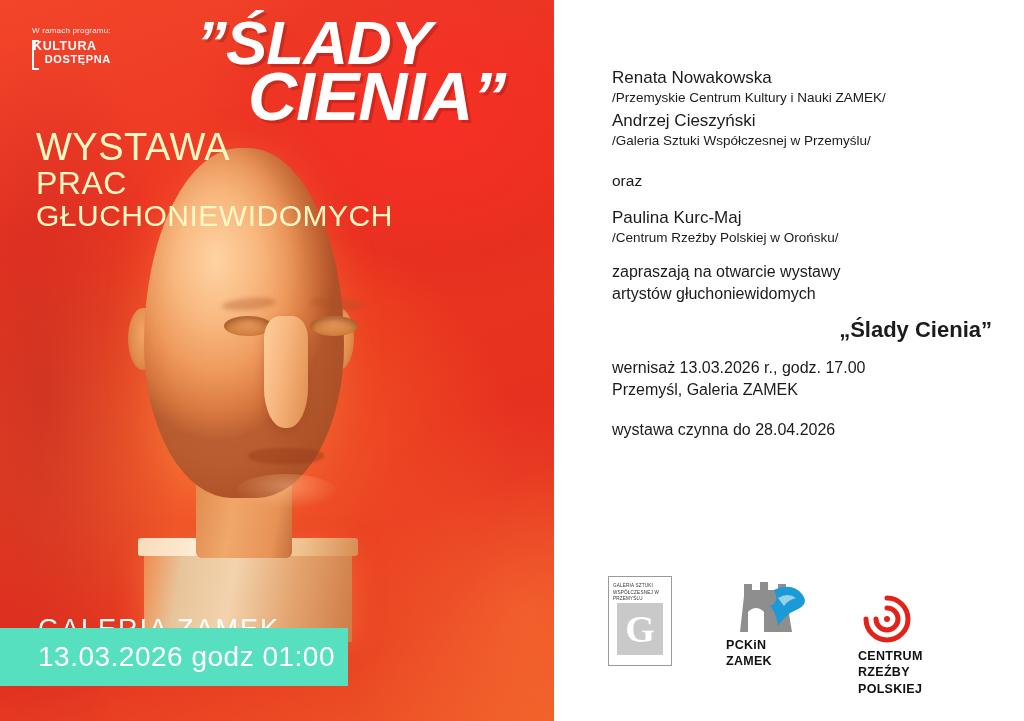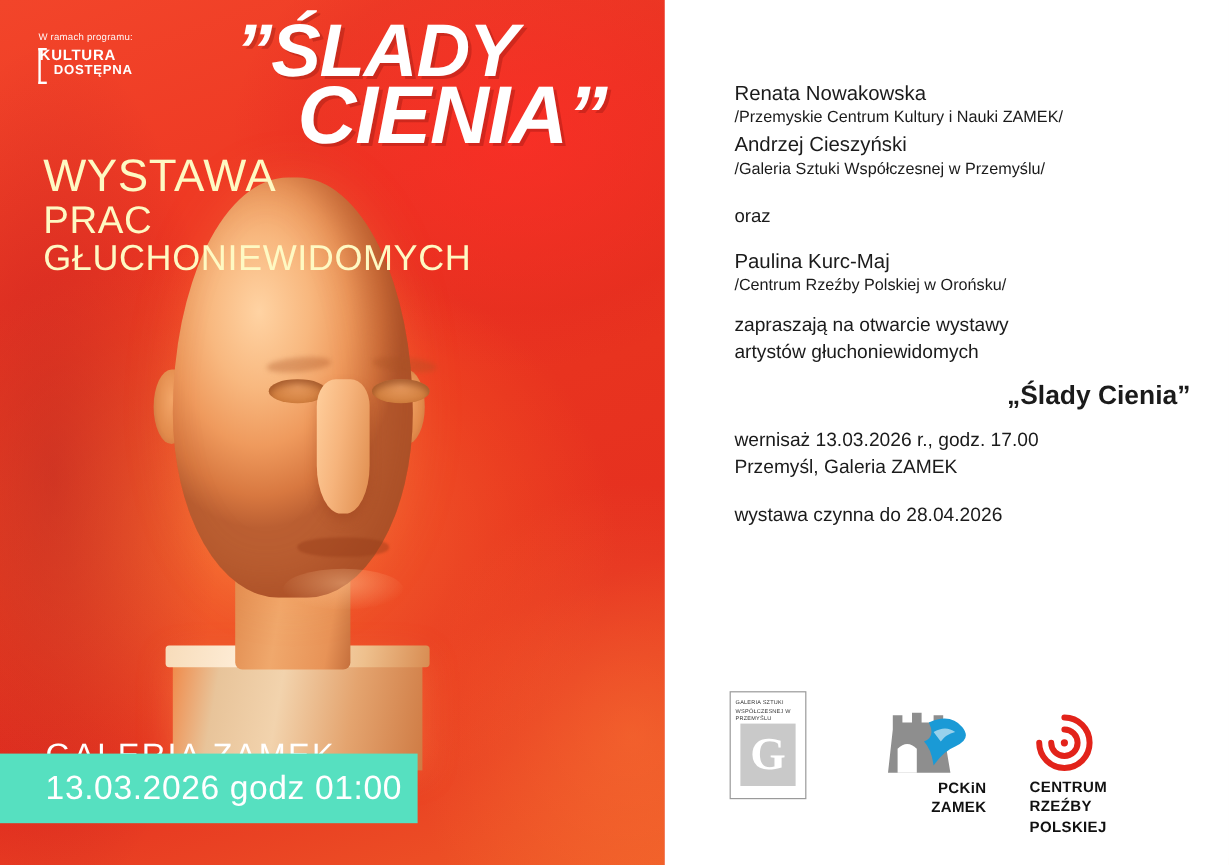--- a/index.html
+++ b/index.html
@@ -299,23 +299,23 @@
     background: #c9c9c9;
     color: #ffffff;
     font-size: 38px;
     font-weight: bold;
     font-family: "Liberation Serif", serif;
     text-align: center;
     line-height: 52px;
   }
   .logo-pckin {
     position: absolute;
-    left: 118px; top: 16px;
+    left: 118px; top: 4px;
     width: 96px; height: 104px;
-    text-align: right;
+    text-align: left;
   }
   .logo-pckin .pc-text {
     position: absolute;
     left: 0; right: 0; top: 62px;
     font-size: 12.5px;
     font-weight: bold;
     line-height: 1.25;
     color: #111;
     letter-spacing: 0.3px;
   }

